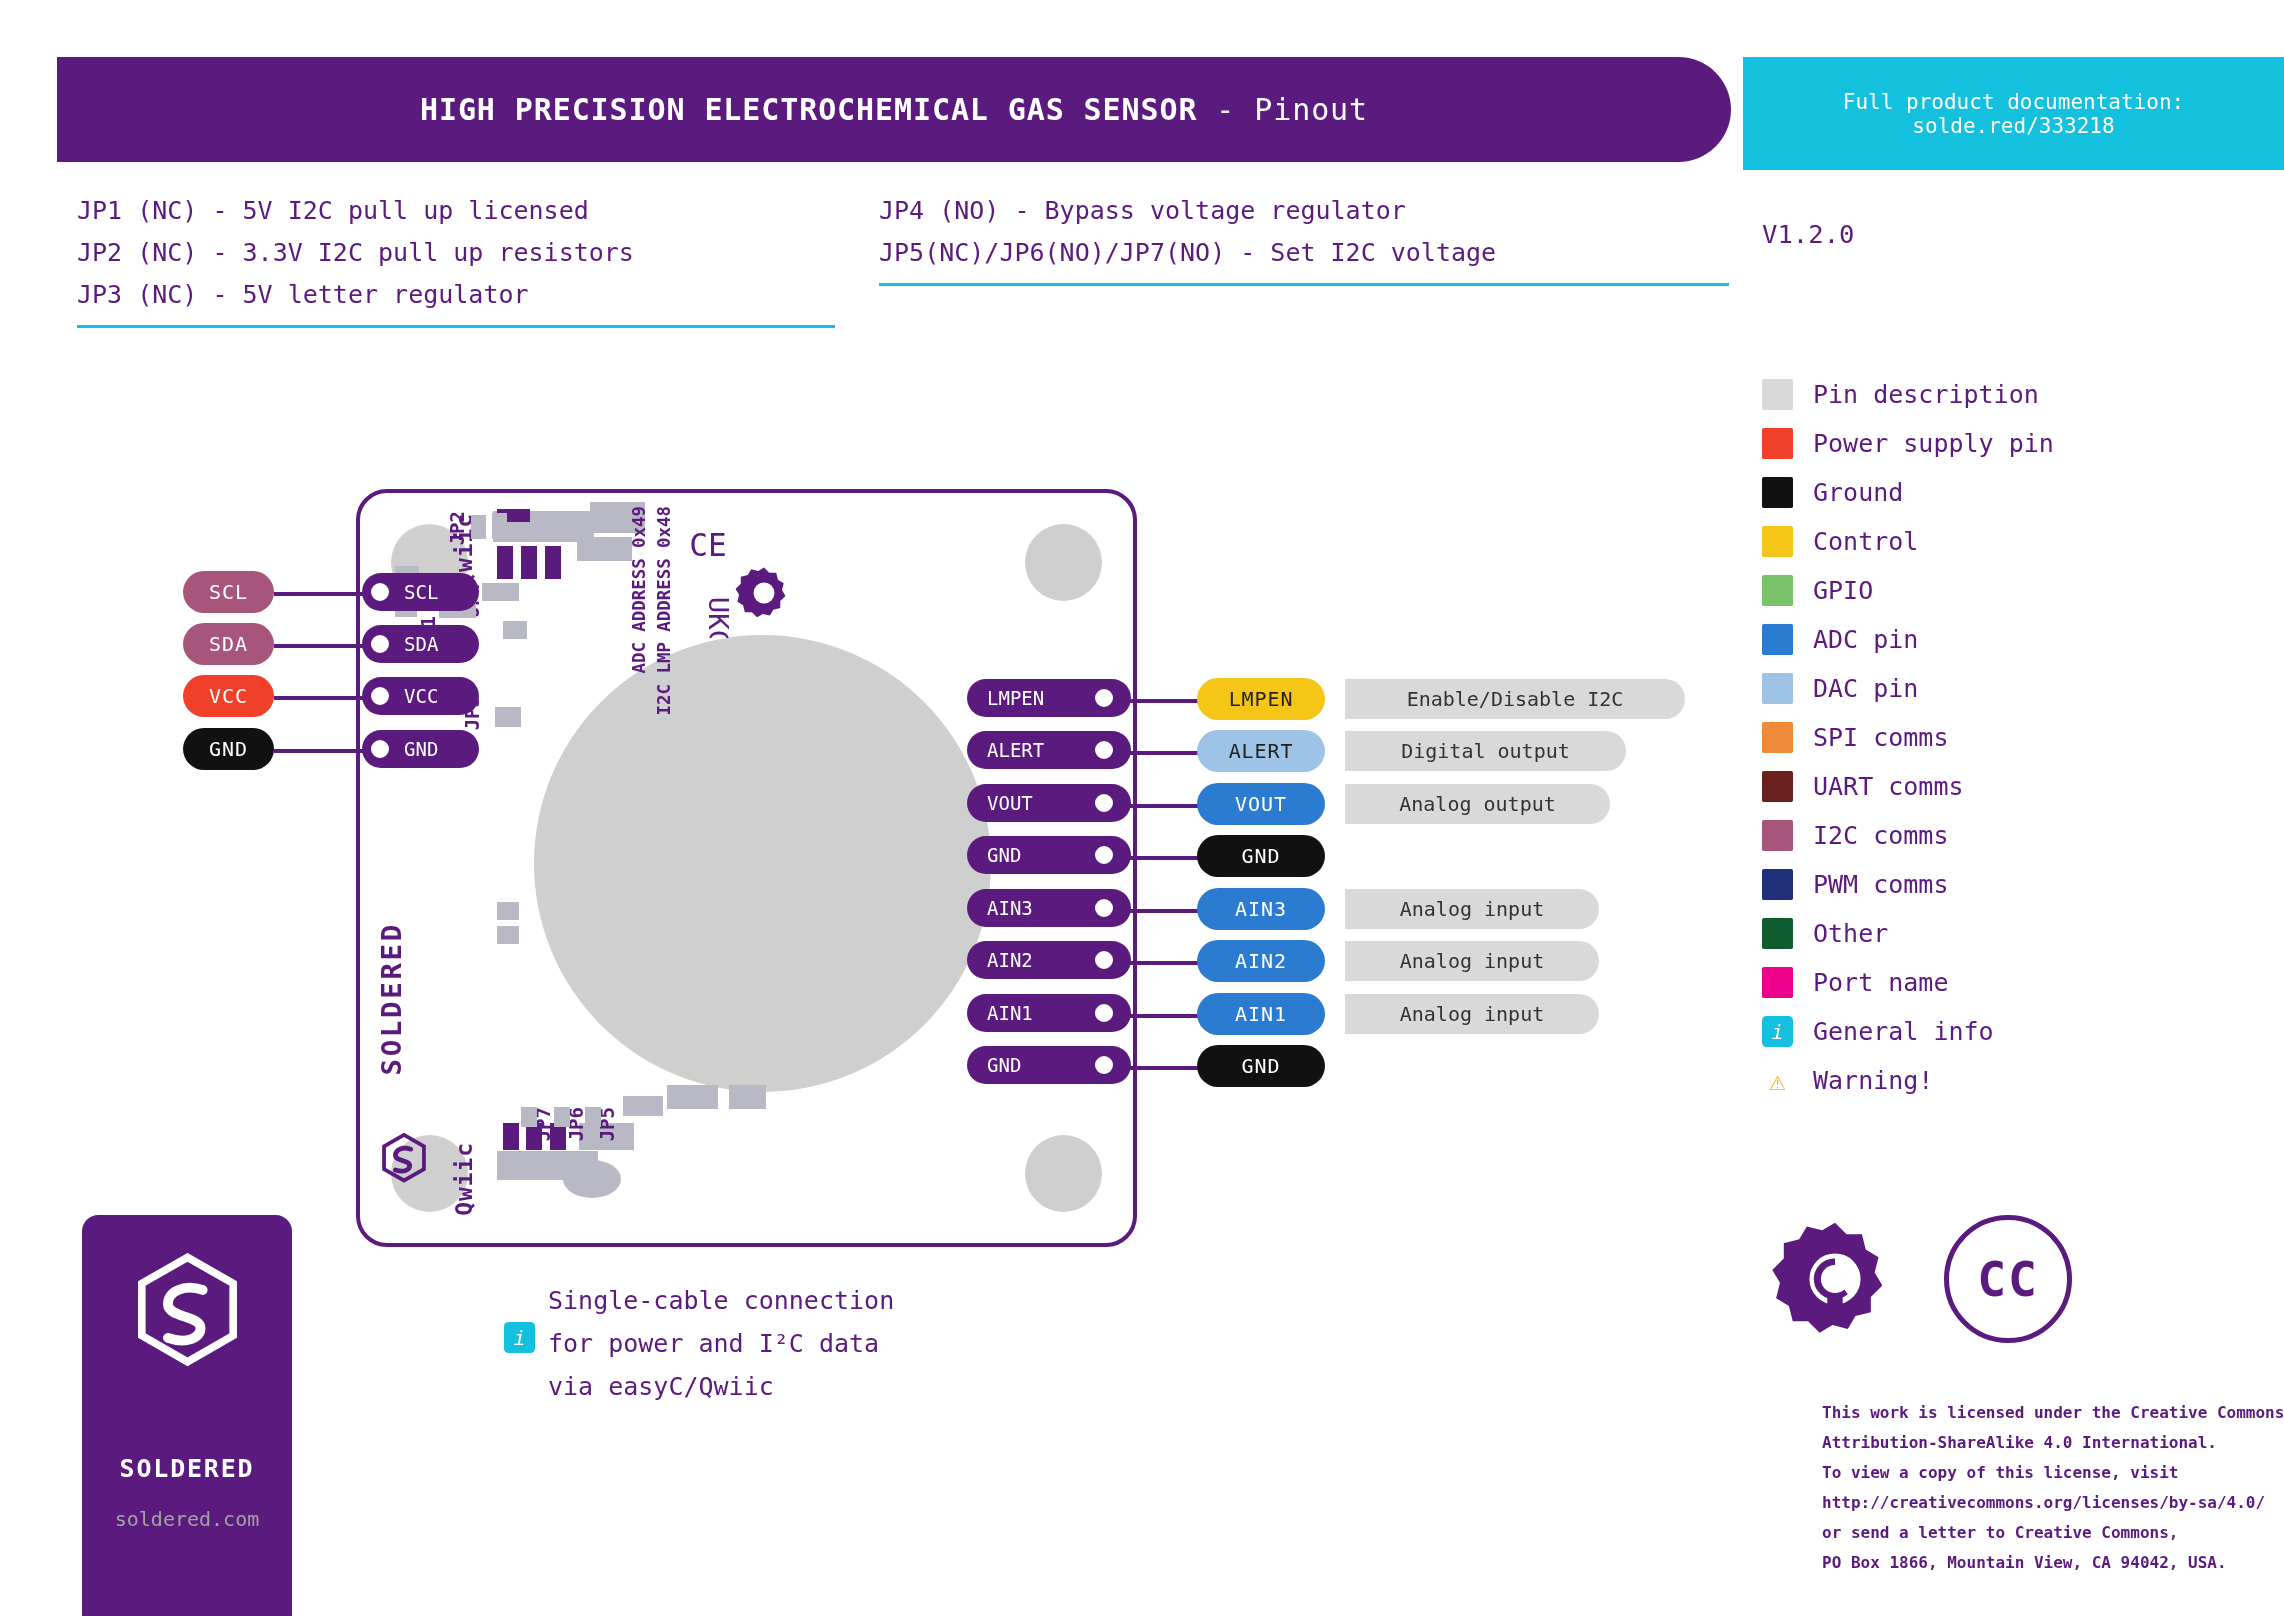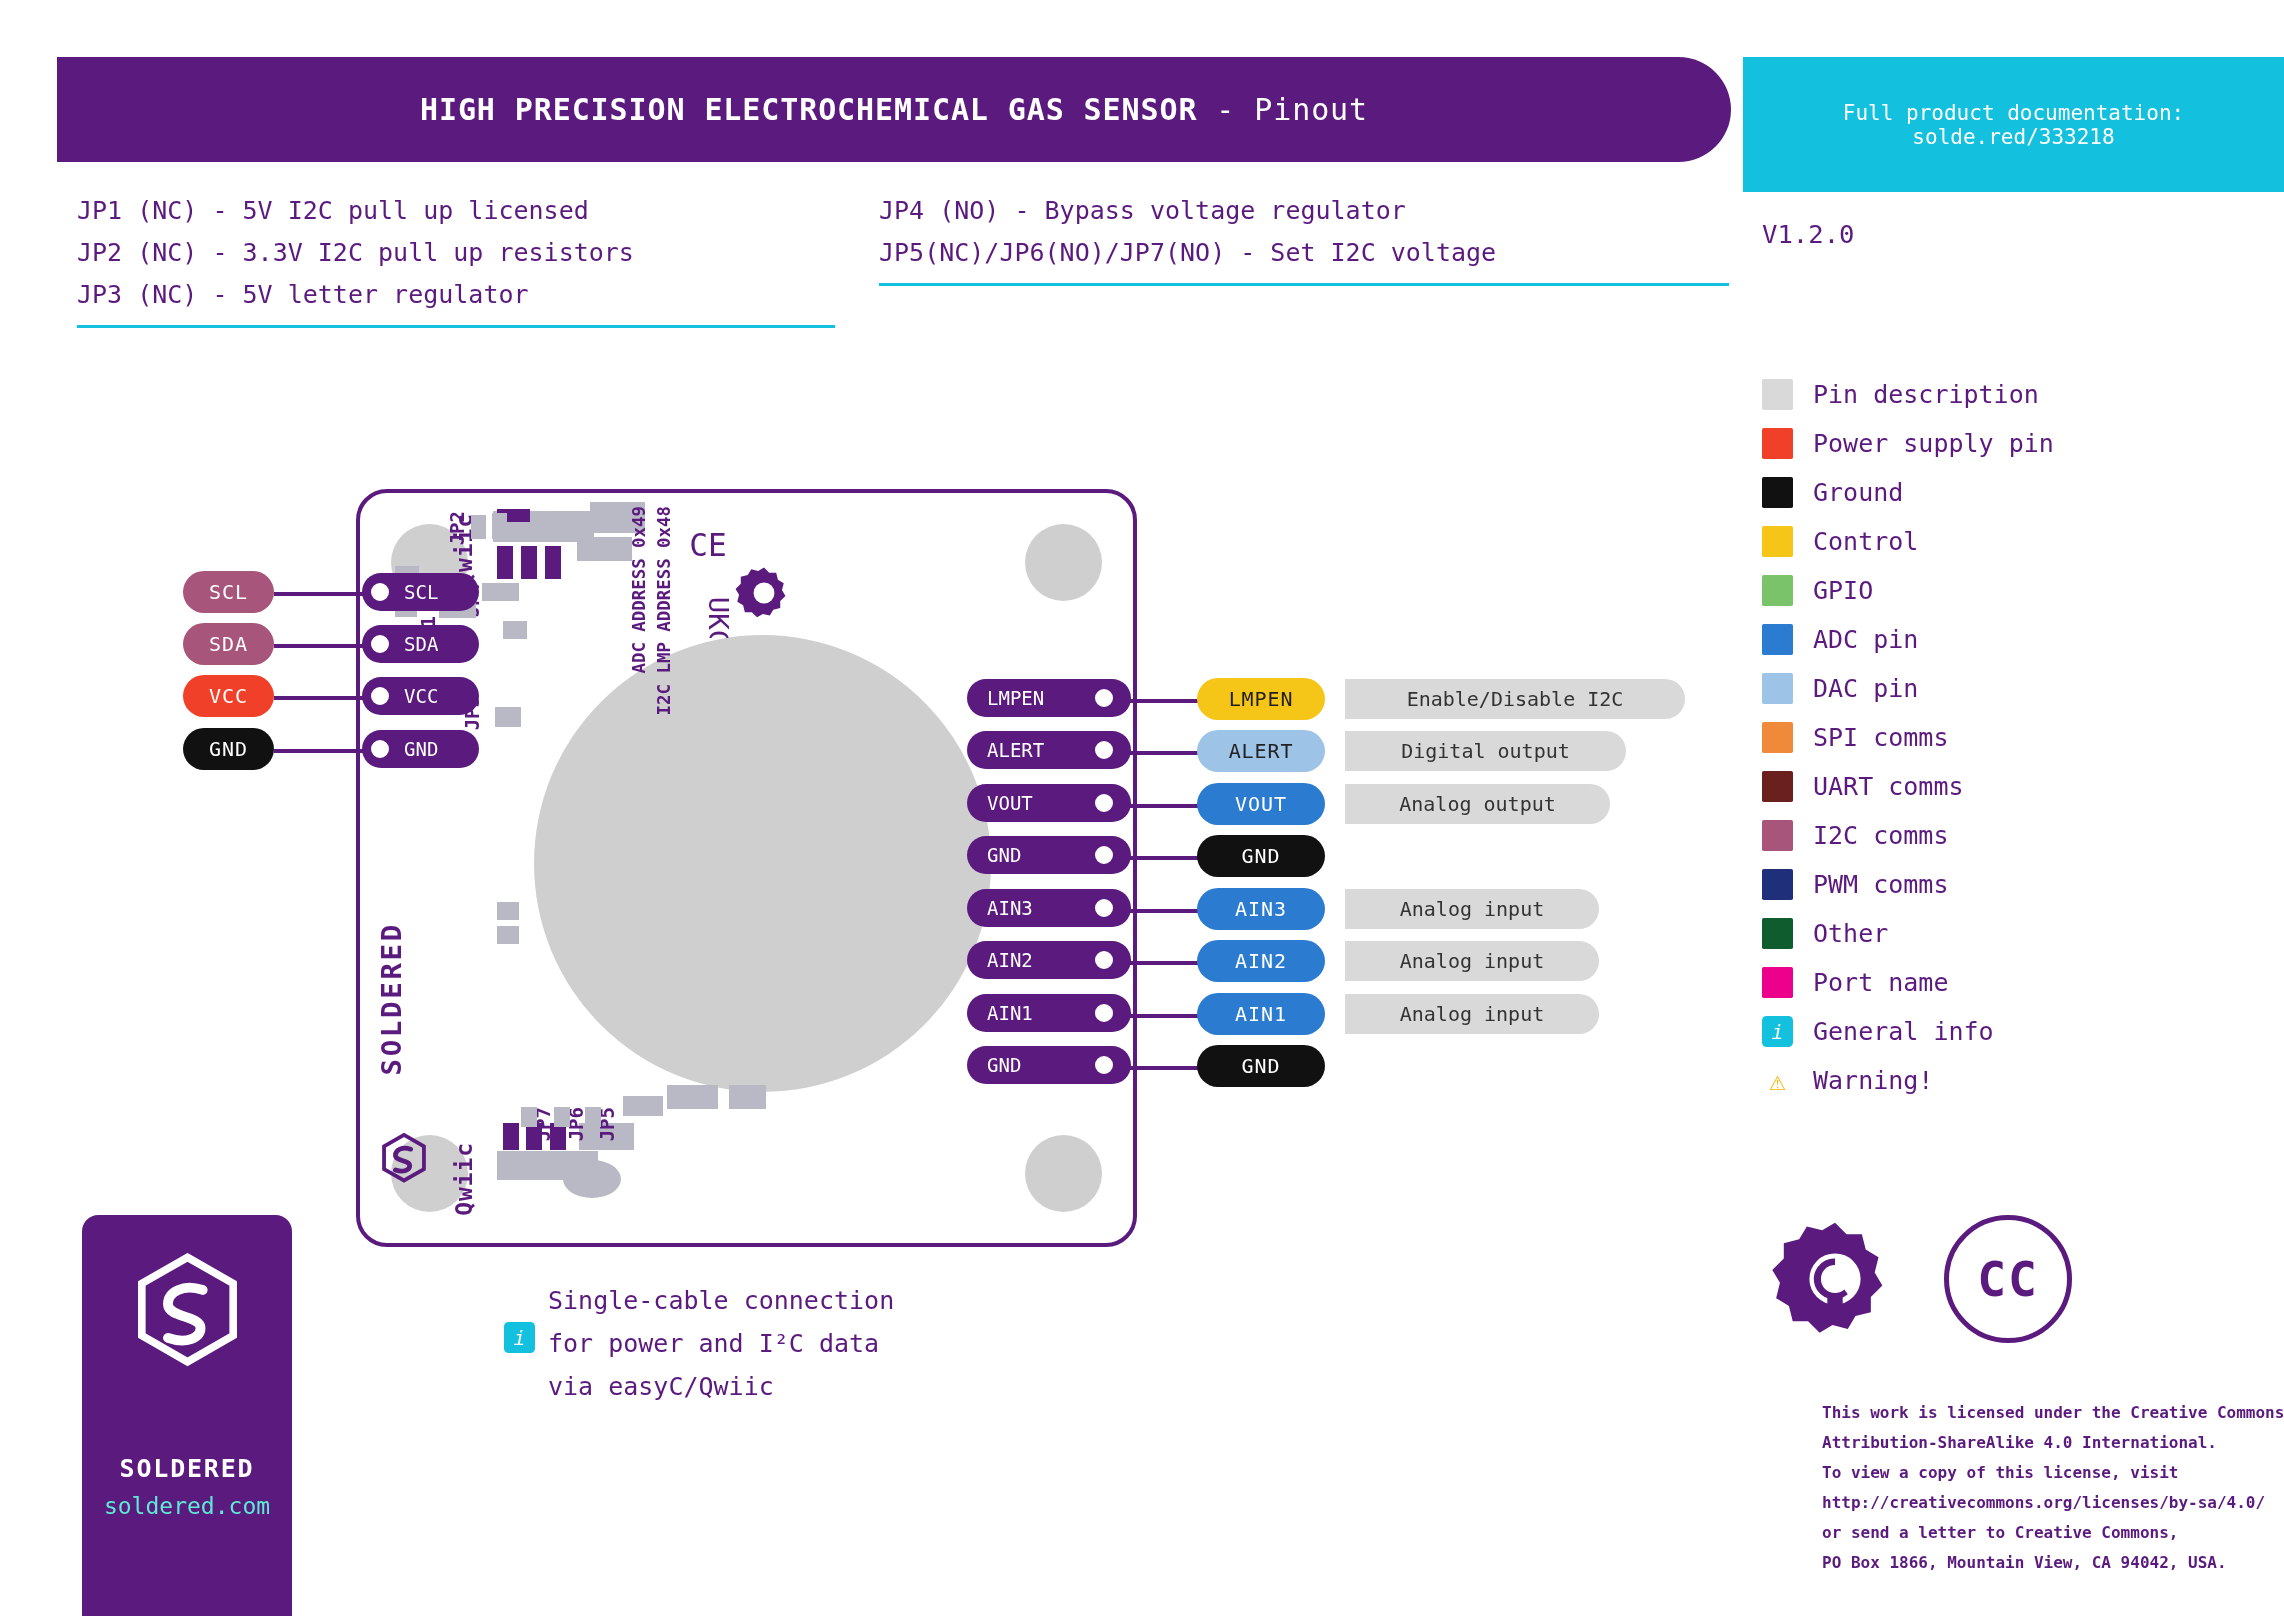--- a/index.html
+++ b/index.html
@@ -18,21 +18,21 @@
     background:#5b1a7e; border-radius: 0 53px 53px 0;
     display:flex; align-items:center; justify-content:center;
   }
   #header-title {
     color:#ffffff; font-size:30px; letter-spacing:0.9px; font-weight:bold;
     white-space:nowrap;
   }
   #header-title .light { font-weight:normal; }
 
   #doc-box {
-    position:absolute; left:1743px; top:57px; width:541px; height:135px;
+    position:absolute; left:1743px; top:57px; width:541px; height:113px;
     background:#13c0dd; display:flex; flex-direction:column;
     align-items:center; justify-content:center;
   }
   #doc-box .l1 { color:#ffffff; font-size:21px; }
   #doc-box .l2 { color:#ffffff; font-size:21px; }
 
   
   .jp-block { position:absolute; }
   .jp-line { color:#5b1a7e; font-size:25px; line-height:42px; white-space:nowrap; }
   #jp-left  { left:77px;  top:190px; width:758px; }
@@ -70,21 +70,21 @@
   .license-line { color:#5b1a7e; font-size:16px; line-height:30px; white-space:nowrap; font-weight:bold;}
 
   
   #soldered-logo {
     position:absolute; left:82px; top:1215px; width:210px; height:401px;
     background:#5b1a7e; border-radius:16.4px 16.4px 0 0;
     display:flex; flex-direction:column; align-items:center; padding-top:38px;
   }
   #logo-mark { width:111px; height:174px; }
   #logo-name { color:#fff; font-size:25px; letter-spacing:1.8px; margin-top:27.4px; font-weight:bold;}
-  #logo-url  { color:#5eead4; font-size:23px; margin-top:10px; }
+  #logo-url  { color:#a3a3a3; font-size:20px; margin-top:24px; }
 
   
   #board {
     position:absolute; left:356px; top:489px; width:781px; height:758px;
     border:4.6px solid #5b1a7e; border-radius:31px; background:#ffffff;
   }
   .mount-hole {
     position:absolute; width:77px; height:77px; border-radius:50%;
     background:#cfcfcf;
   }

